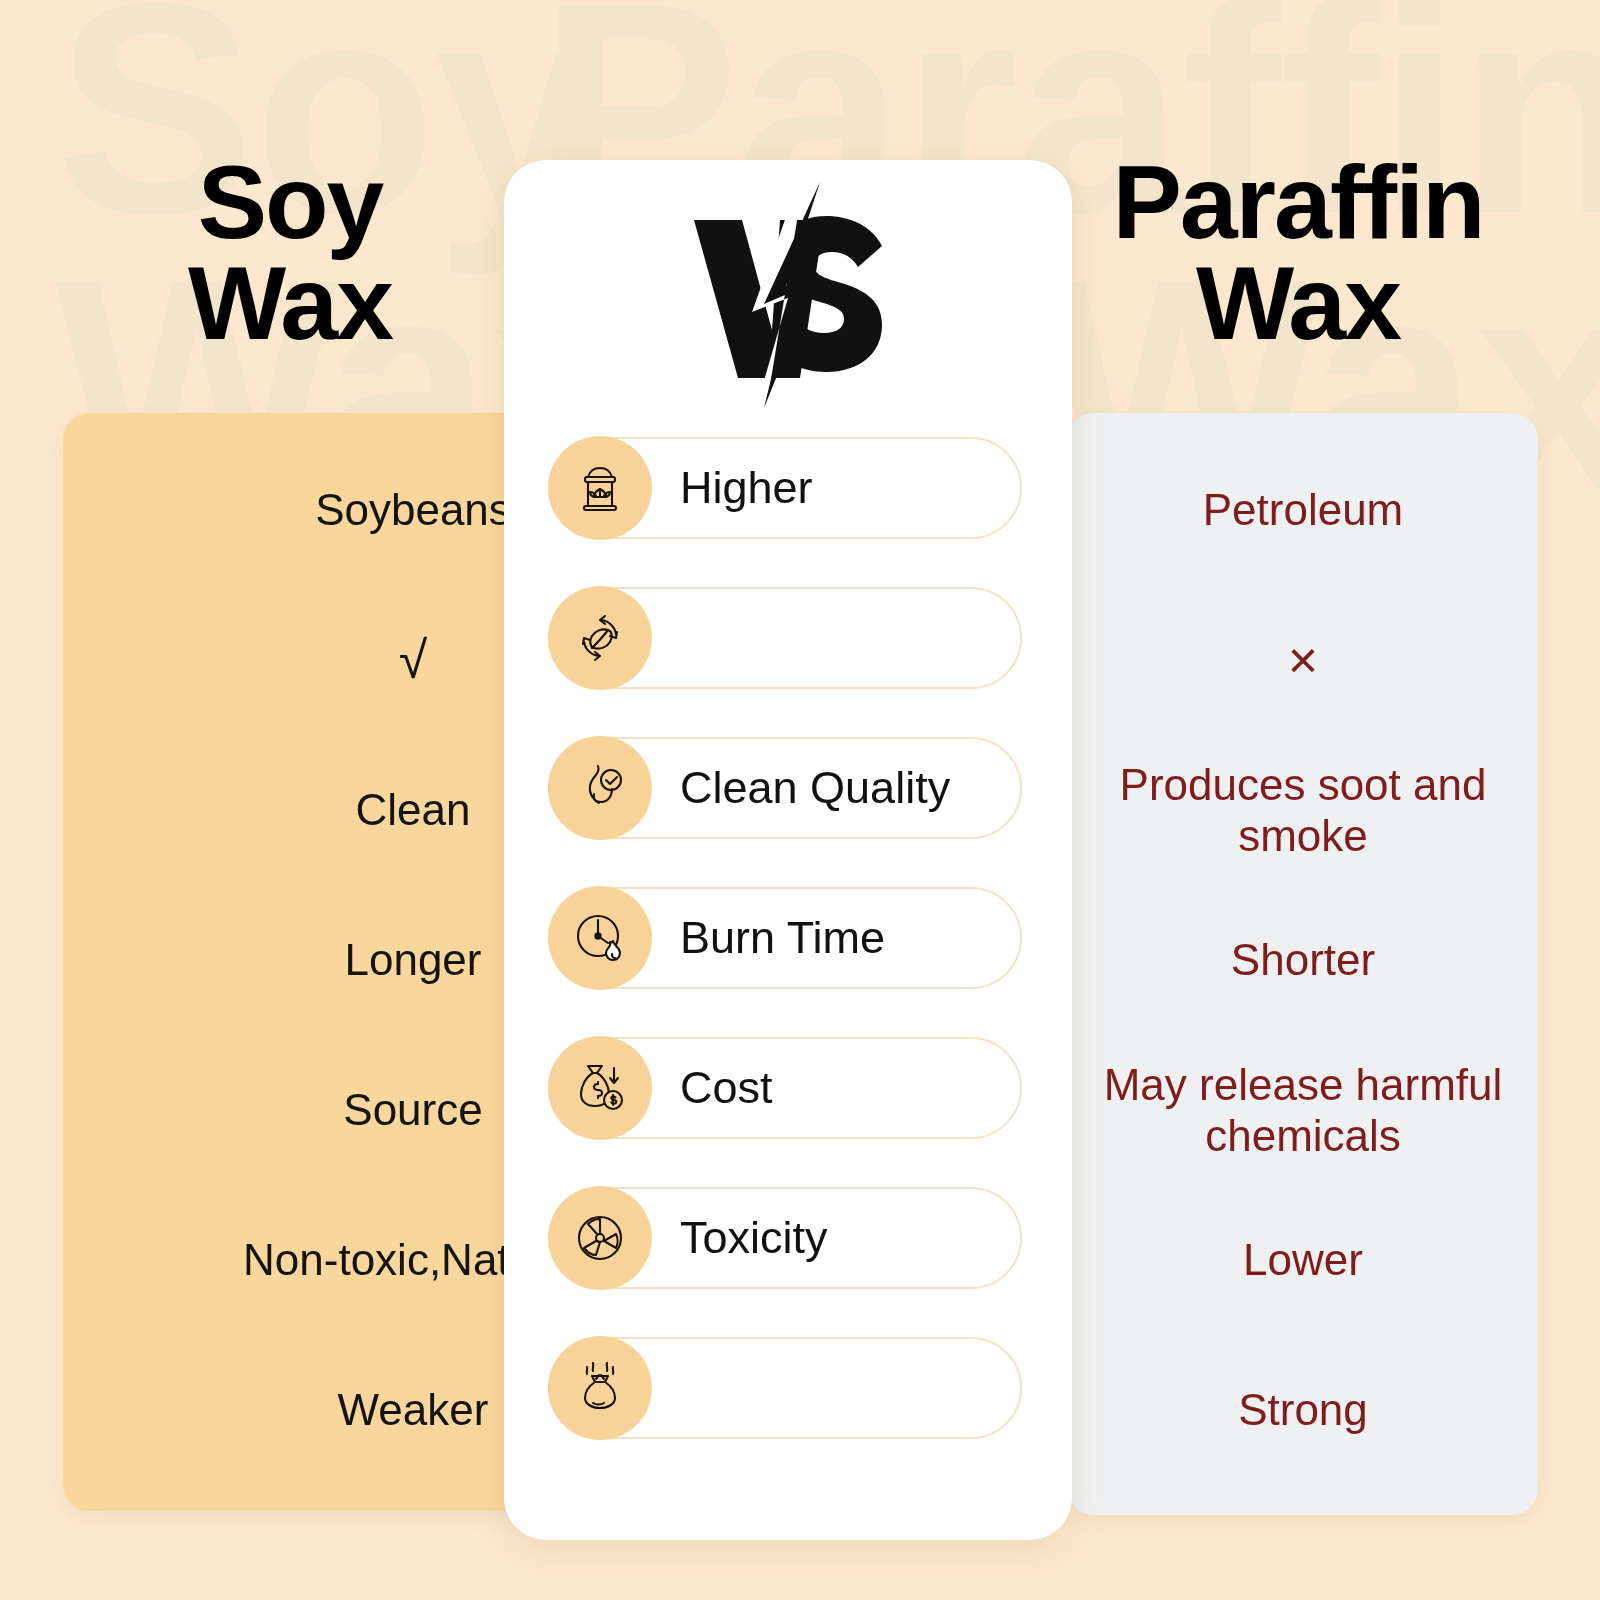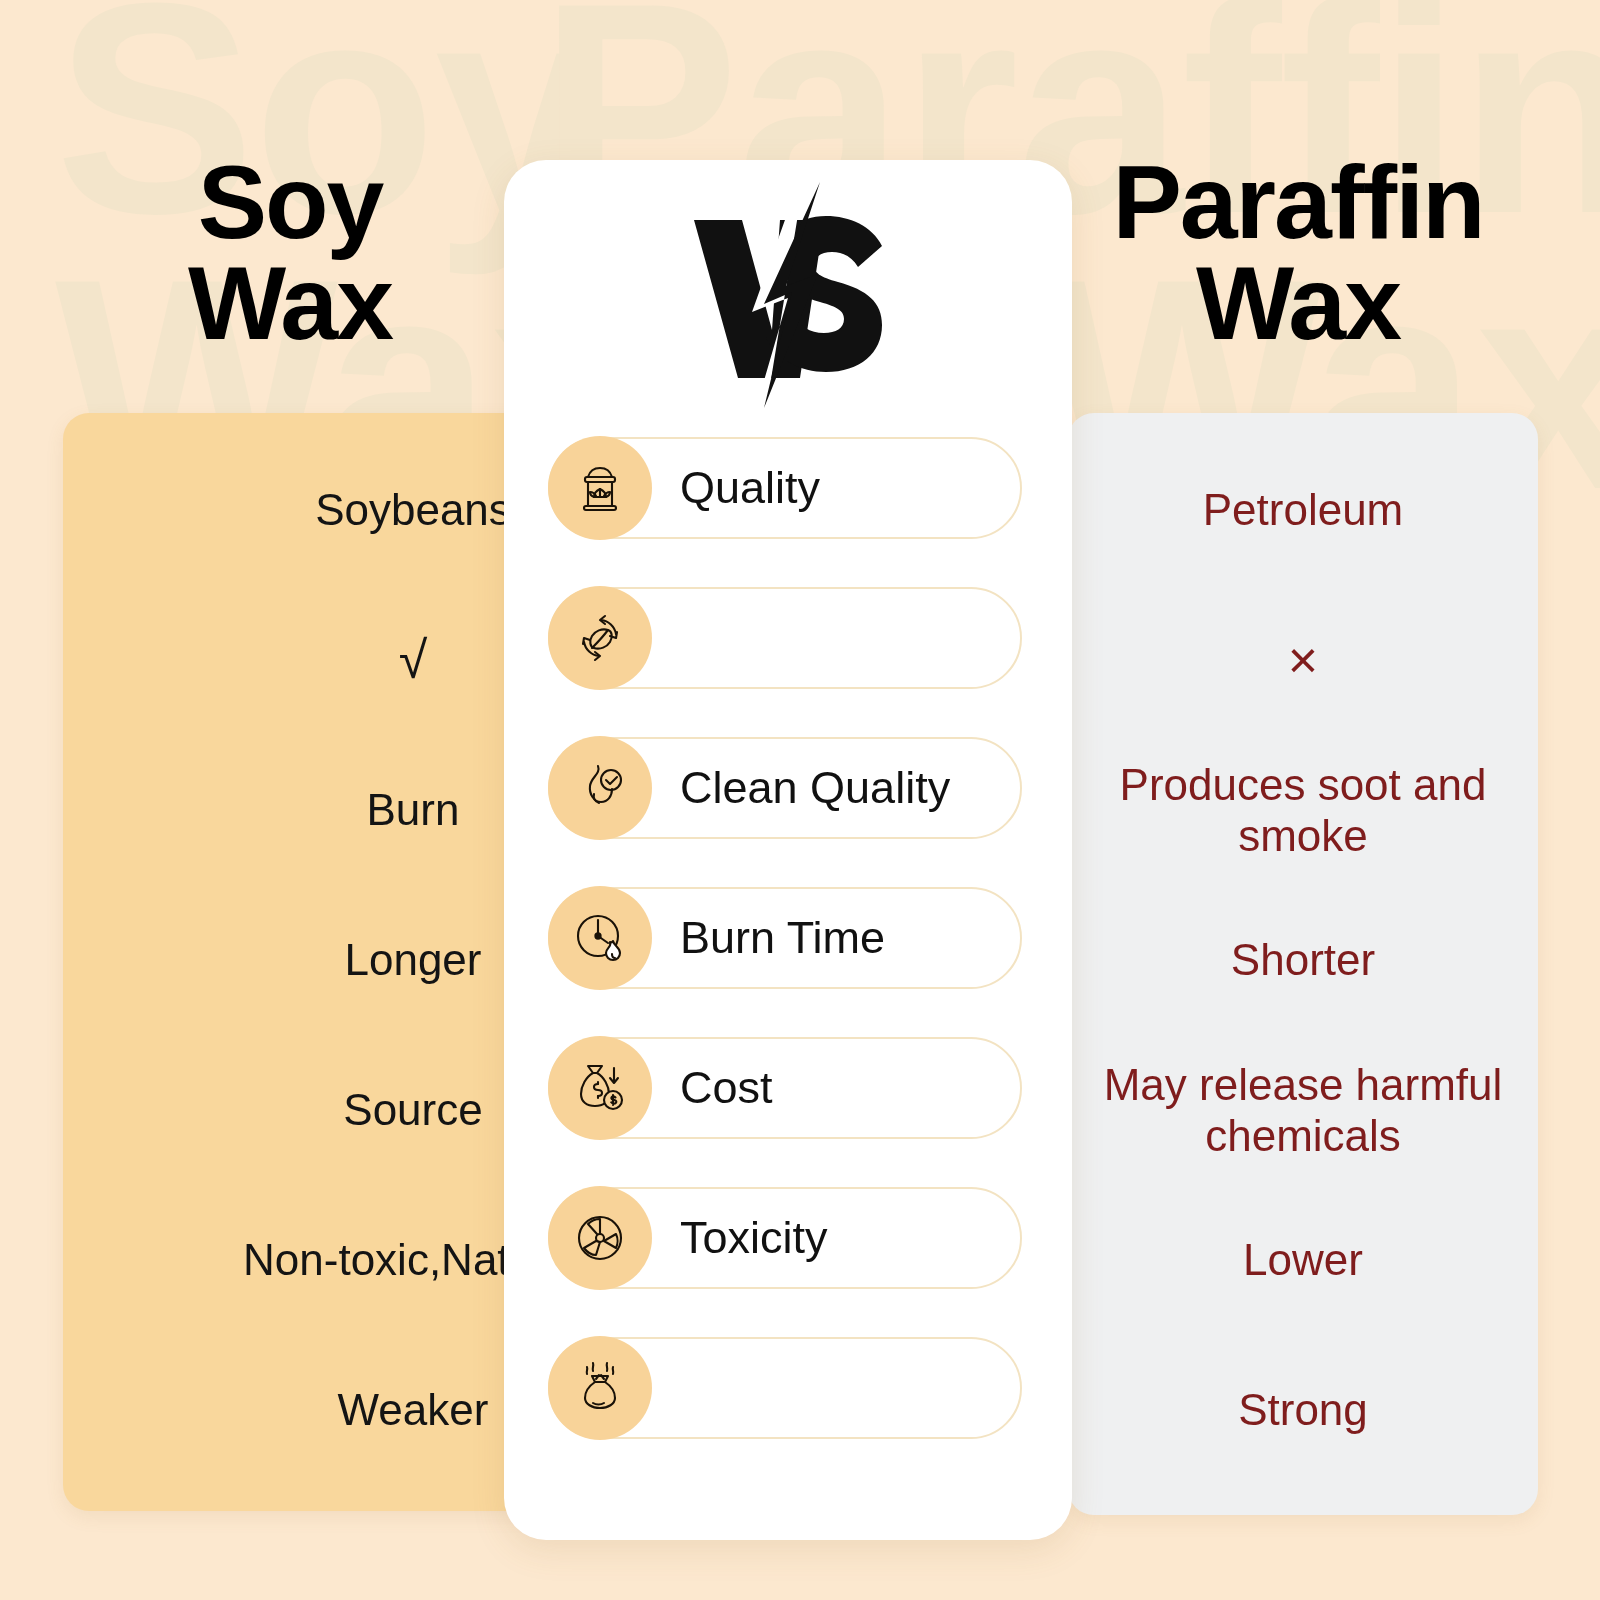--- a/index.html
+++ b/index.html
@@ -162,21 +162,21 @@
   <span class="tl">Wax</span>
 </div>
 <div class="title" id="title-right">
   <span class="tl">Paraffin</span>
   <span class="tl">Wax</span>
 </div>
 
 <div class="values" id="values-left">
   <div class="value-cell">Soybeans</div>
   <div class="value-cell mark">√</div>
-  <div class="value-cell">Burn</div>
+  <div class="value-cell">Clean</div>
   <div class="value-cell">Longer</div>
   <div class="value-cell">Source</div>
   <div class="value-cell">Non-toxic,Natural</div>
   <div class="value-cell">Weaker</div>
 </div>
 
 <div class="values" id="values-right">
   <div class="value-cell">Petroleum</div>
   <div class="value-cell mark">×</div>
   <div class="value-cell">Produces soot and smoke</div>
@@ -213,21 +213,21 @@
         <svg width="56" height="56" viewBox="0 0 56 56" fill="none" stroke="#1a1208" stroke-width="2.1" stroke-linecap="round" stroke-linejoin="round">
           <path d="M16 17c2-7 7-9 12-9s10 2 12 9"></path>
           <rect x="13" y="17" width="30" height="5" rx="2"></rect>
           <path d="M16 22v24M40 22v24"></path>
           <rect x="12" y="46" width="32" height="4" rx="2"></rect>
           <path d="M28 29c-4 2-6 5-6 8h12c0-3-2-6-6-8z"></path>
           <path d="M28 29v8"></path>
           <path d="M22 37c-3-1-4-3-4-5 3 0 5 2 6 4M34 37c3-1 4-3 4-5-3 0-5 2-6 4"></path>
         </svg>
       </div>
-      <div class="row-label">Quality</div>
+      <div class="row-label">Higher</div>
     </div>
 
     <div class="row">
       <div class="pill"></div>
       <div class="icon-circle">
         <svg width="56" height="56" viewBox="0 0 56 56" fill="none" stroke="#1a1208" stroke-width="2.1" stroke-linecap="round" stroke-linejoin="round">
           <path d="M44 24a17 17 0 0 0-15-14"></path>
           <path d="M12 32a17 17 0 0 0 15 14"></path>
           <path d="M33 6l-5 4 5 4"></path>
           <path d="M23 50l5-4-5-4"></path>

